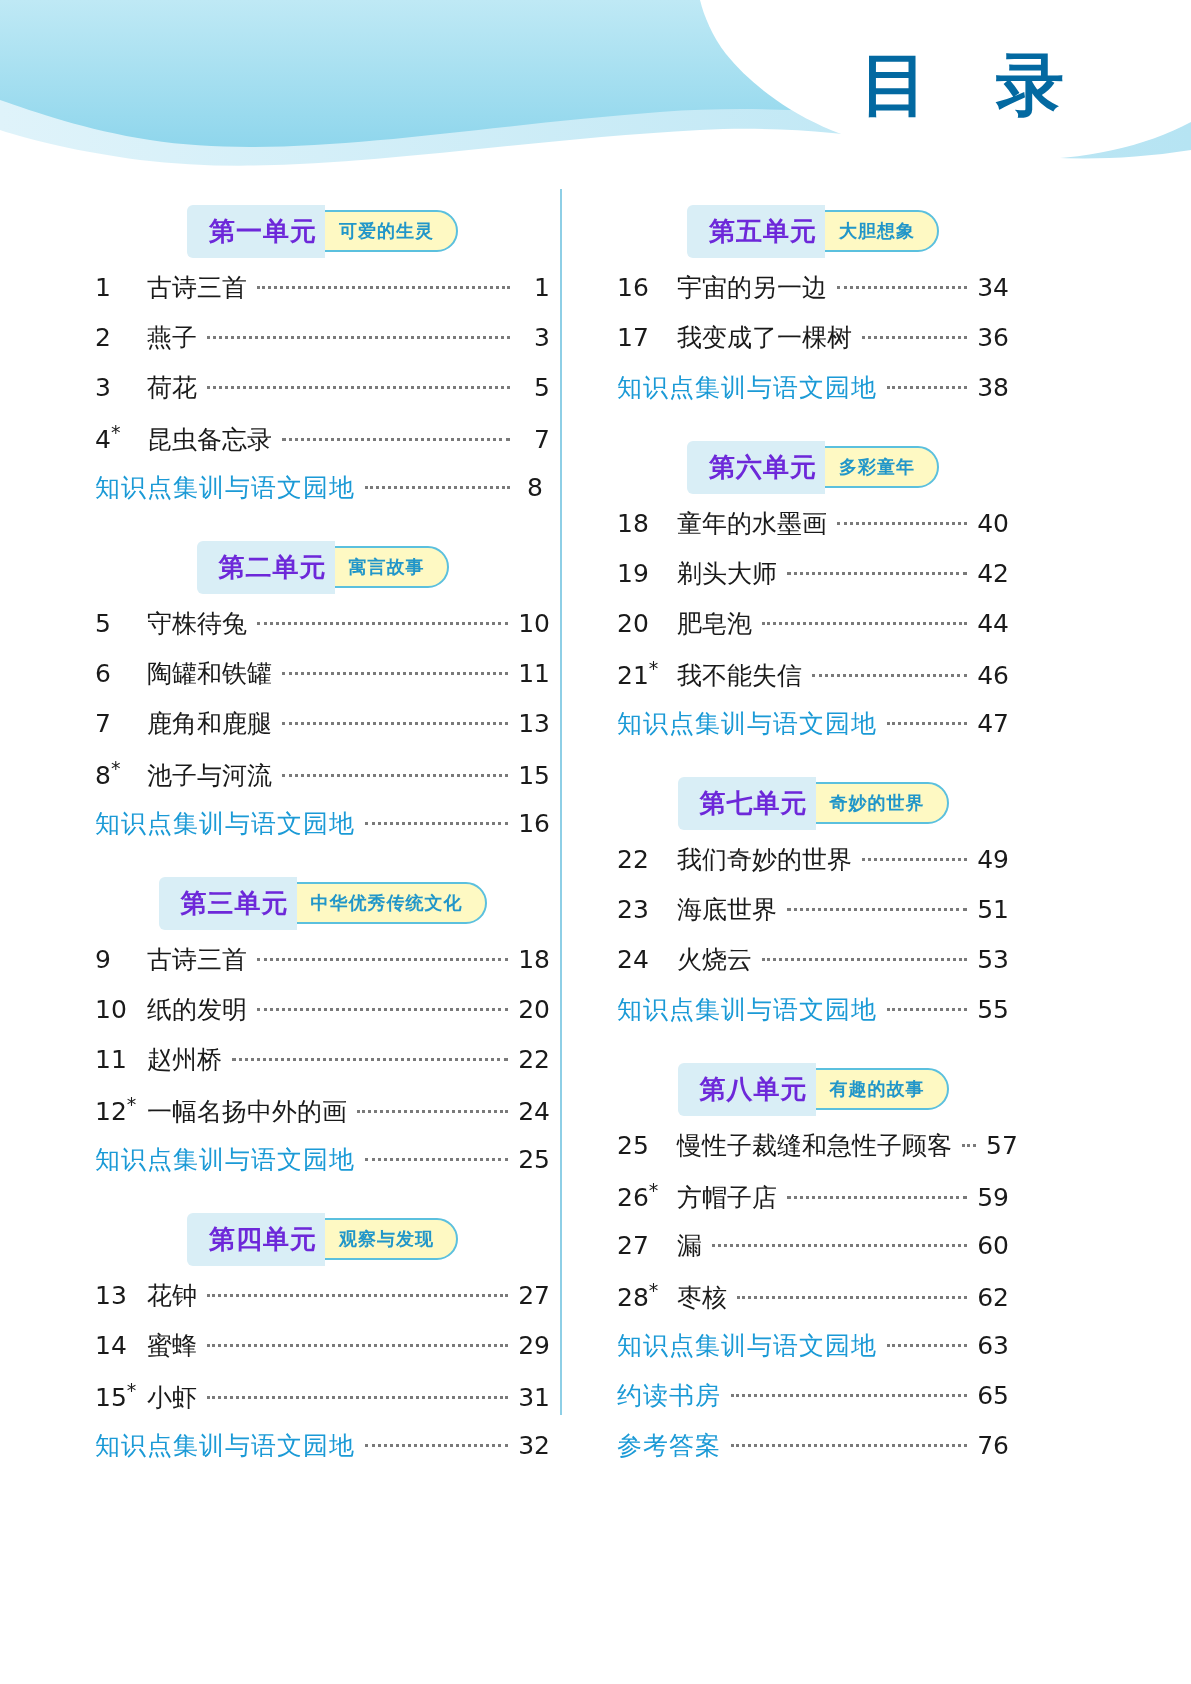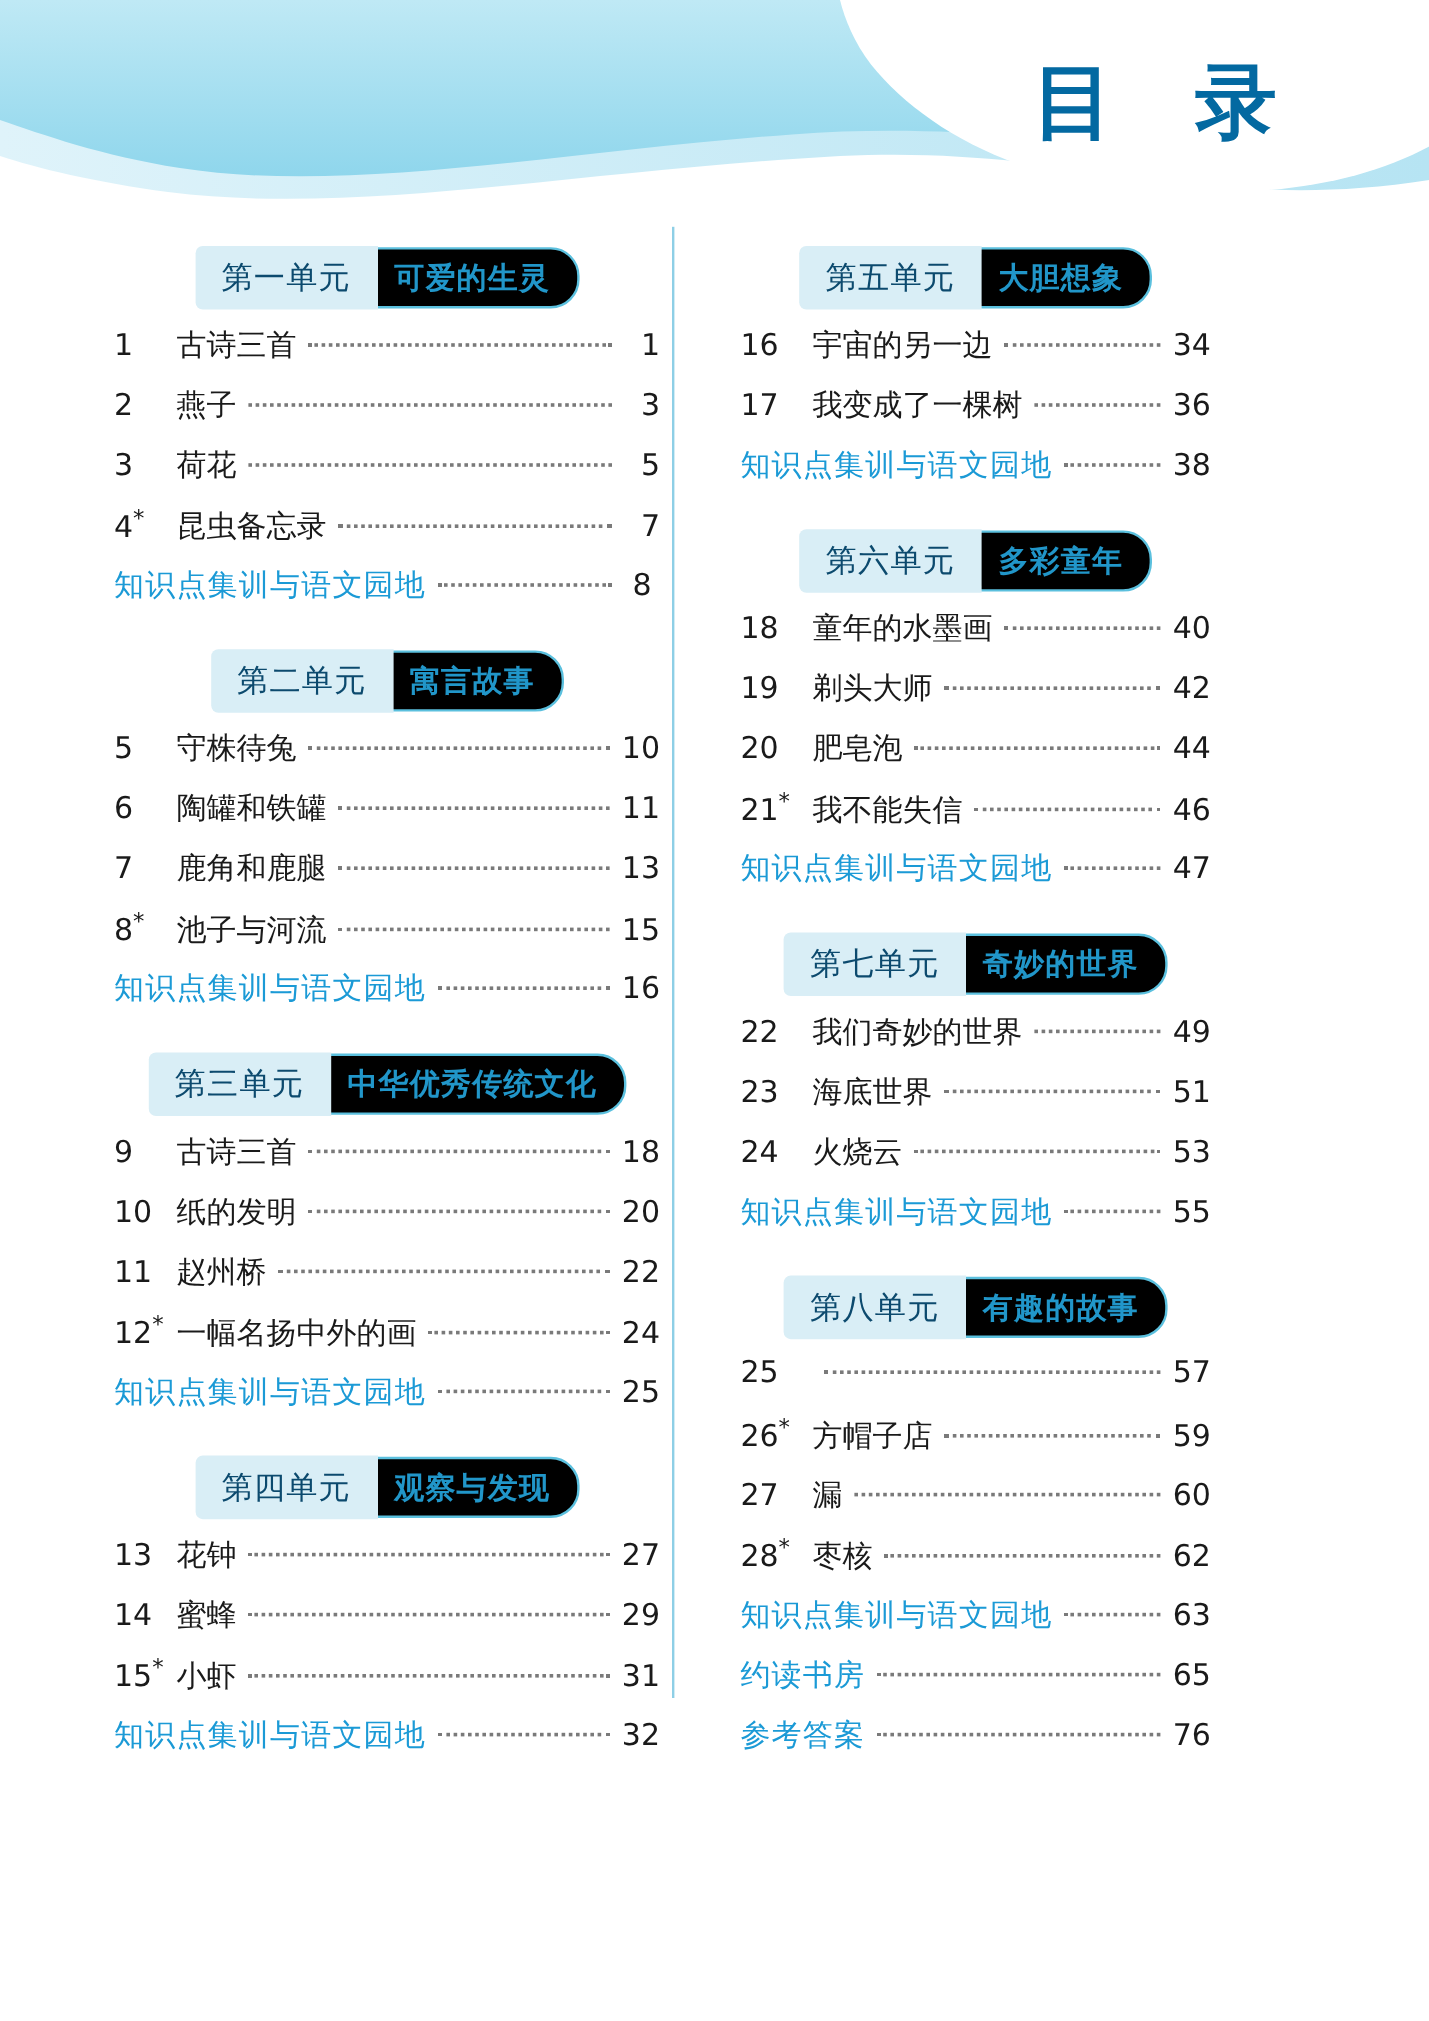--- a/index.html
+++ b/index.html
@@ -70,35 +70,35 @@
   .unit {
     display: flex;
     align-items: center;
     justify-content: center;
     margin: 20px 0 14px 0;
     position: relative;
     height: 52px;
   }
   .unit-name {
     background: #d9eef6;
-    color: #0c4a6e;
+    color: #6d28d9;
     font-size: 26px;
-    font-weight: normal;
-    padding: 9px 22px 9px 22px;
+    font-weight: bold;
+    padding: 9px 8px 9px 22px;
     border-radius: 6px 0 0 6px;
     font-family: "DejaVu Sans", sans-serif;
     letter-spacing: 1px;
     position: relative;
     z-index: 2;
   }
   .unit-theme {
-    background: #000000;
+    background: #fef9c3;
     border: 2px solid #5bc0de;
     color: #2196c9;
-    font-size: 25px;
+    font-size: 18px;
     font-weight: bold;
     padding: 7px 22px 7px 30px;
     border-radius: 0 24px 24px 0;
     margin-left: -18px;
     font-family: "DejaVu Sans", sans-serif;
     letter-spacing: 1px;
     position: relative;
     z-index: 1;
   }
 
@@ -419,20 +419,21 @@
       <span class="dots"></span>
       <span class="page">55</span>
     </div>
 
     <div class="unit">
       <span class="unit-name">第八单元</span>
       <span class="unit-theme">有趣的故事</span>
     </div>
     <div class="entry">
       <span class="num">25</span>
+      <span class="title">慢性子裁缝和急性子顾客</span>
       <span class="dots"></span>
       <span class="page">57</span>
     </div>
     <div class="entry">
       <span class="num"><span>26</span><span class="star">*</span></span>
       <span class="title">方帽子店</span>
       <span class="dots"></span>
       <span class="page">59</span>
     </div>
     <div class="entry">

